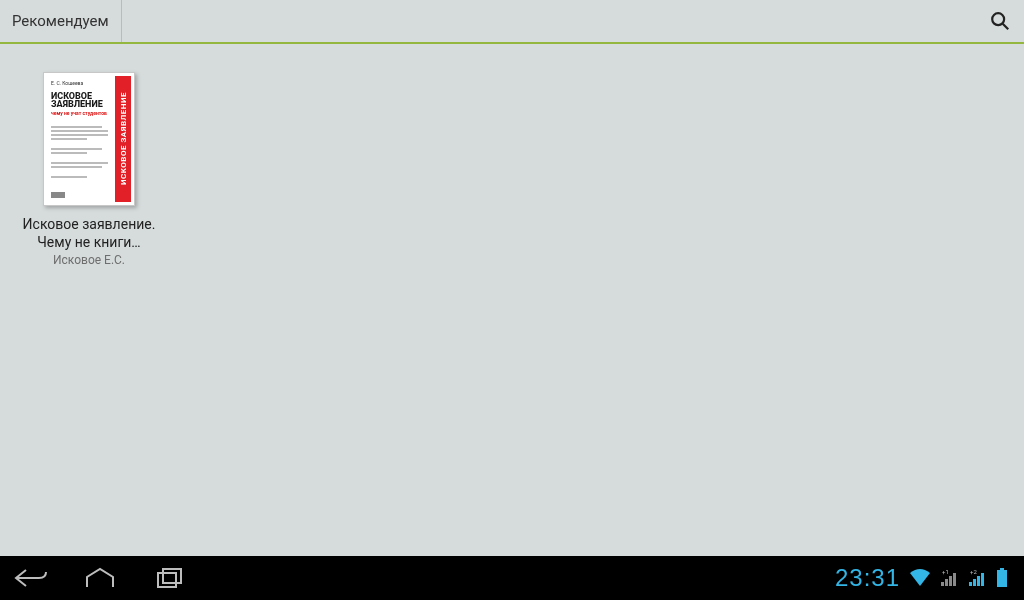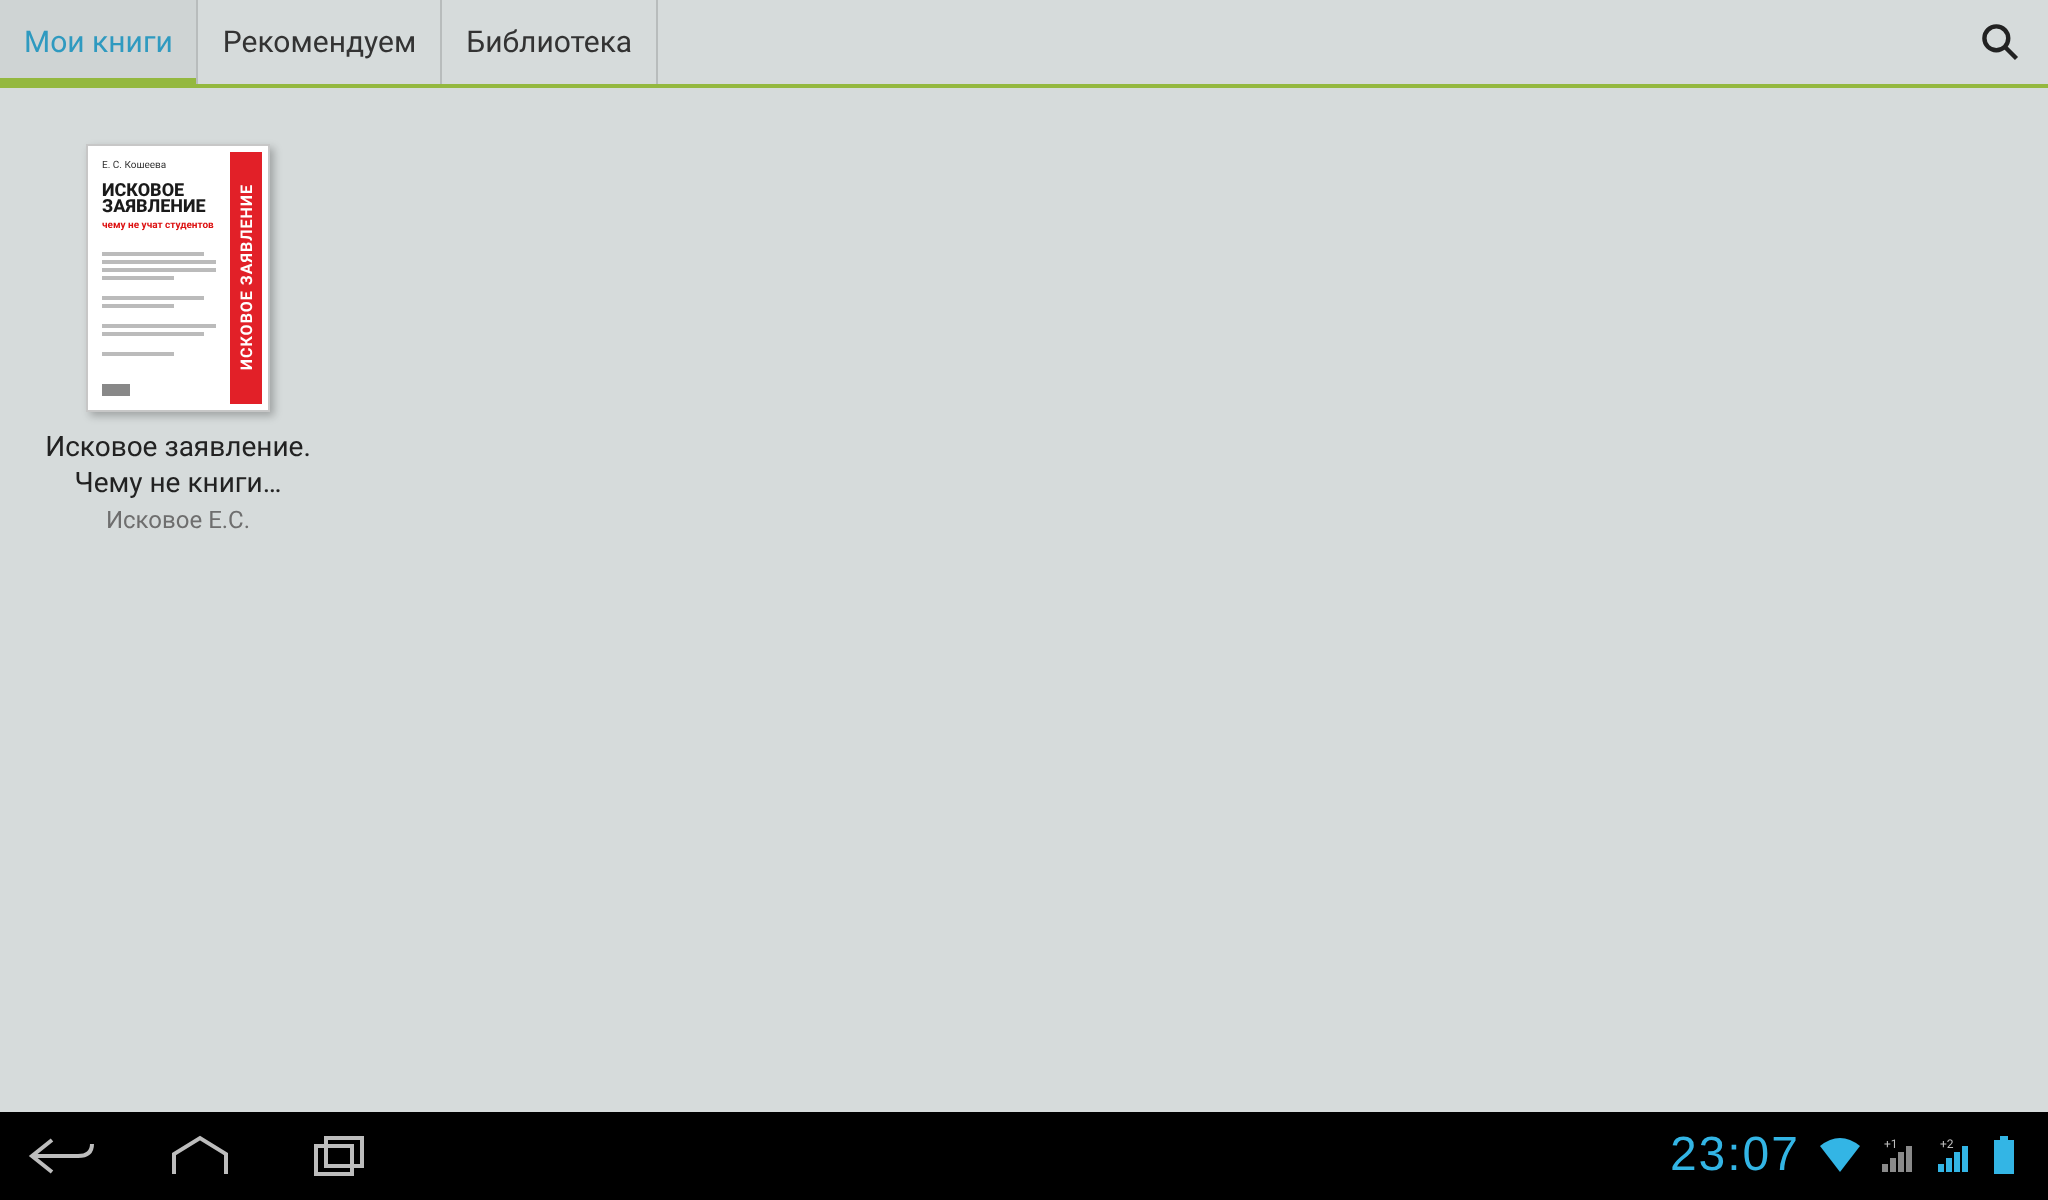--- a/index.html
+++ b/index.html
@@ -60,28 +60,22 @@
   .navright { display: flex; align-items: center; gap: 8px; color: #33b5e5; }
   .clock { font-size: 24px; font-weight: 300; letter-spacing: 1px; color: #33b5e5; font-family: "Helvetica Neue", Arial, sans-serif; }
 
   svg { display: block; }
 </style>
 </head>
 <body>
 
 <div class="topbar">
   <div class="tabs">
-    <div class="tab active">
-      <span>Мои книги</span>
-    </div>
     <div class="tab">
       <span>Рекомендуем</span>
-    </div>
-    <div class="tab">
-      <span>Библиотека</span>
     </div>
   </div>
   <div class="topbar-spacer"></div>
   <div class="search-btn">
     <span>
       <svg width="22" height="22" viewBox="0 0 24 24" fill="none" stroke="#222" stroke-width="2.4">
         <circle cx="10" cy="10" r="6.5"></circle>
         <line x1="15" y1="15" x2="21" y2="21"></line>
       </svg>
     </span>
@@ -141,21 +135,21 @@
     <div class="navbtn">
       <span>
         <svg width="34" height="22" viewBox="0 0 34 22" fill="none" stroke="#bdbdbd" stroke-width="2">
           <rect x="5" y="6" width="18" height="14"></rect>
           <rect x="10" y="2" width="18" height="14"></rect>
         </svg>
       </span>
     </div>
   </div>
   <div class="navright">
-    <div class="clock">23:07</div>
+    <div class="clock">23:31</div>
     <span>
       <svg width="24" height="20" viewBox="0 0 24 20">
         <path d="M12 18 L22 5 Q17 1 12 1 Q7 1 2 5 Z" fill="#33b5e5"></path>
       </svg>
     </span>
     <span>
       <svg width="20" height="20" viewBox="0 0 20 20">
         <text x="2" y="6" font-size="6" fill="#bdbdbd">+1</text>
         <rect x="1" y="14" width="3" height="4" fill="#8a8a8a"></rect>
         <rect x="5" y="11" width="3" height="7" fill="#8a8a8a"></rect>

